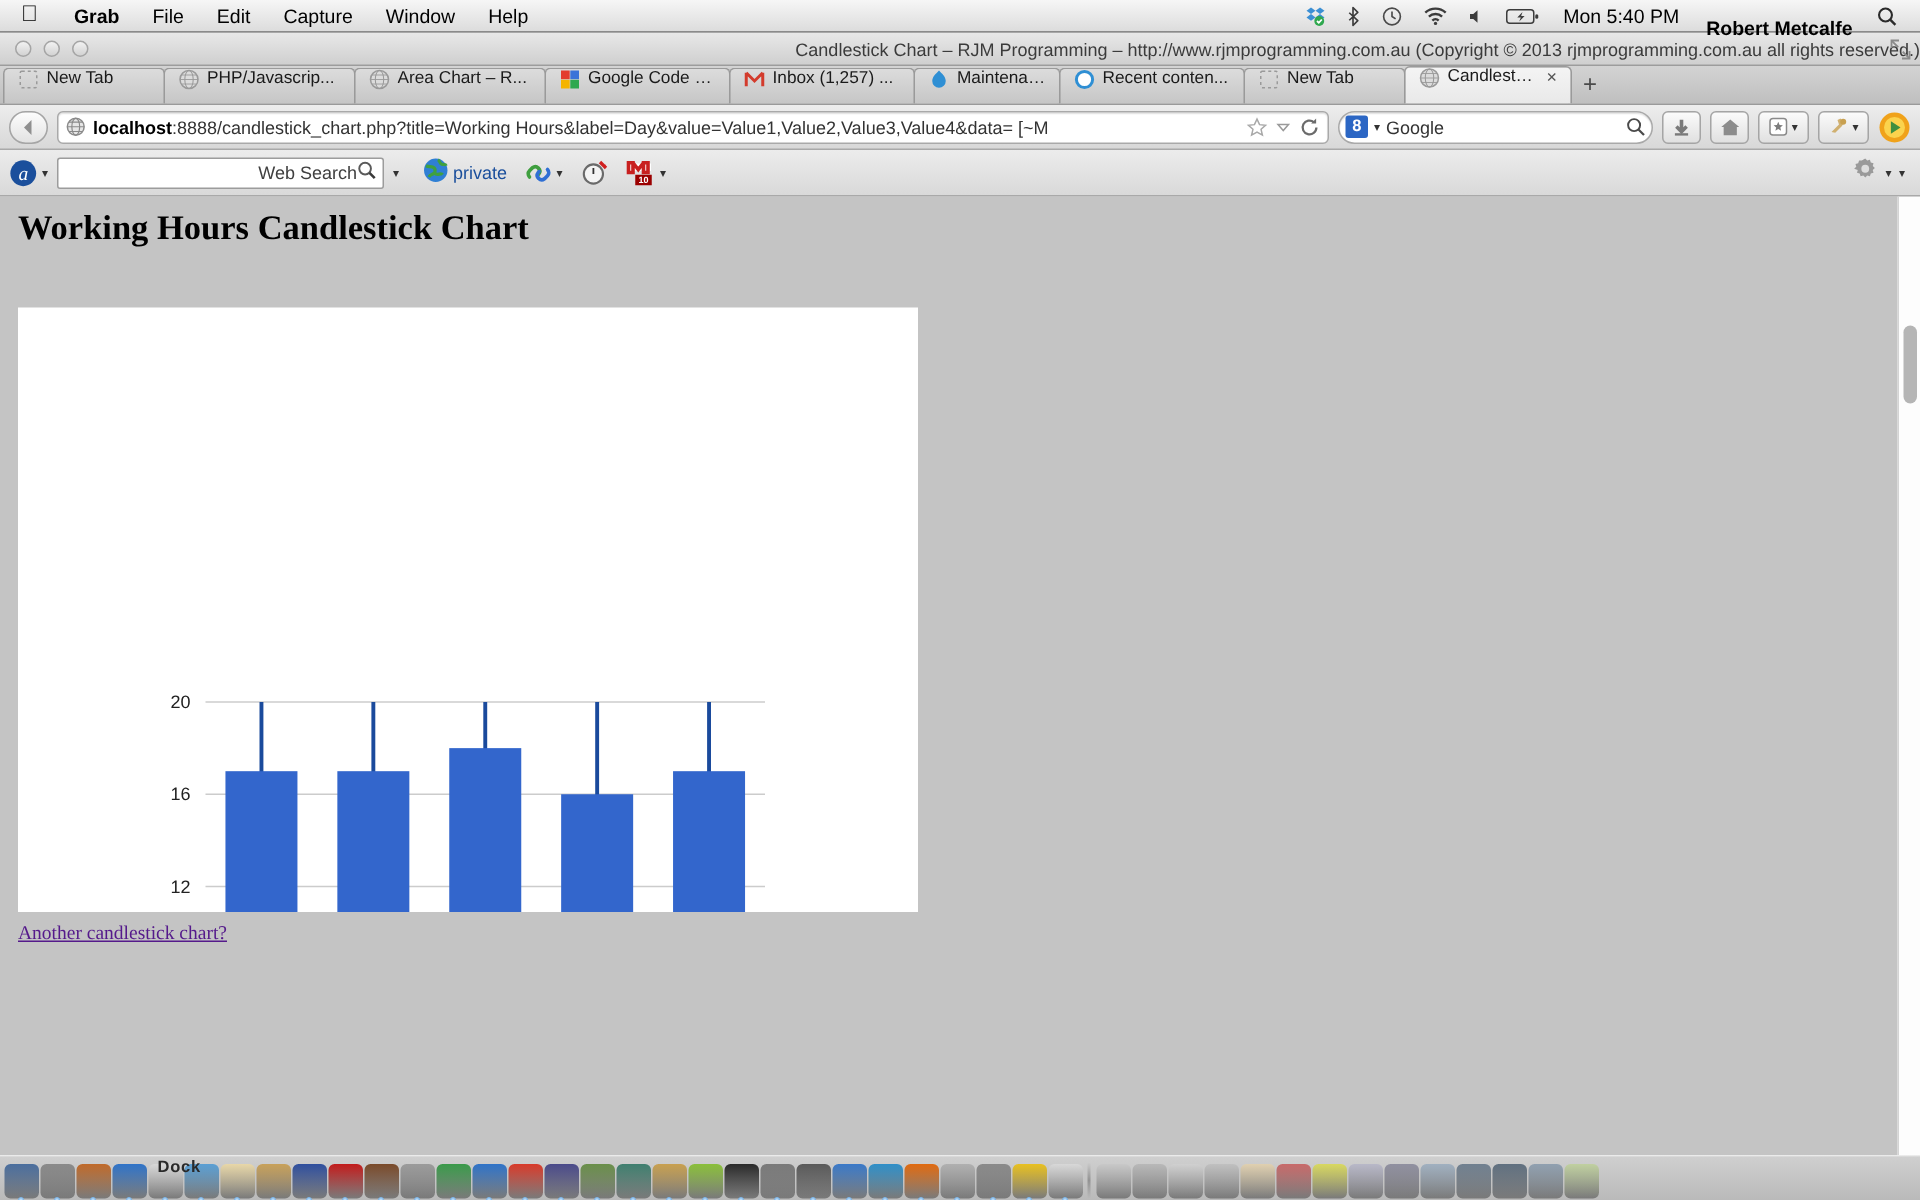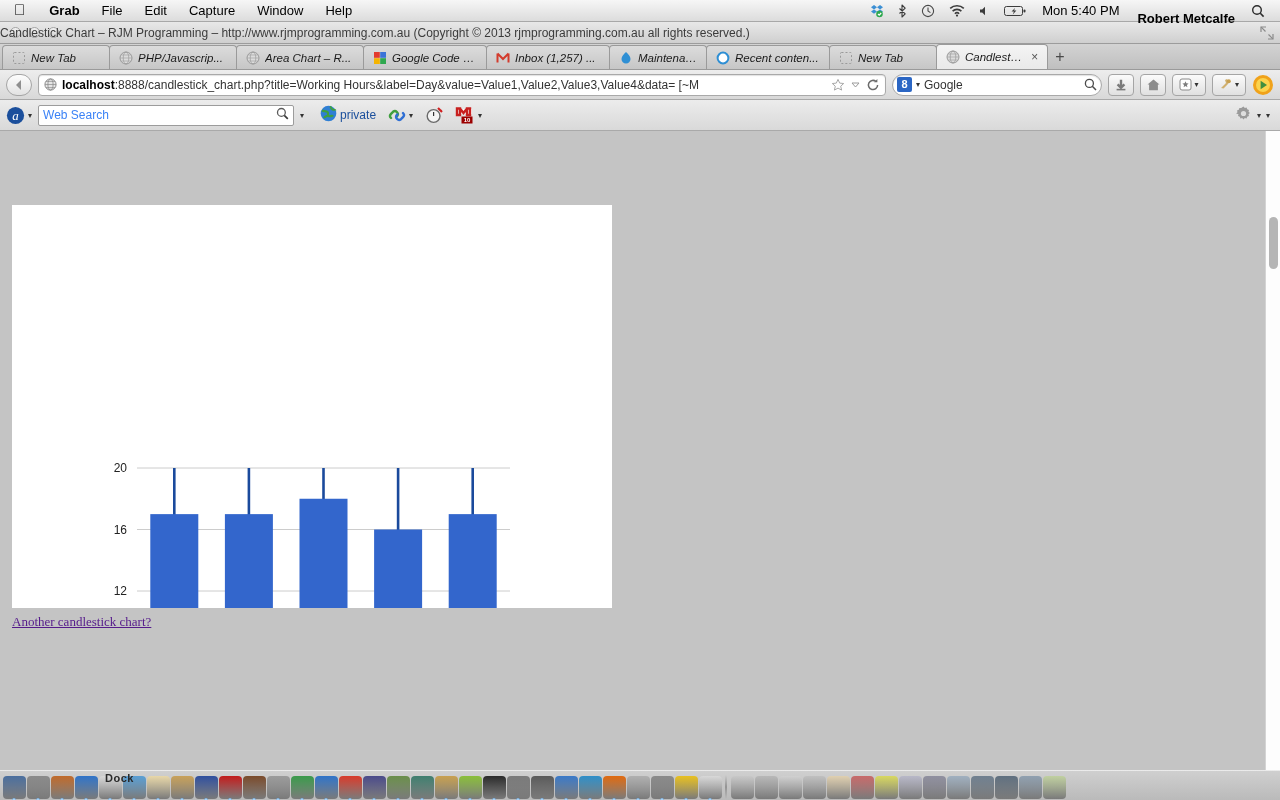--- a/index.html
+++ b/index.html
@@ -40,47 +40,46 @@
     background: linear-gradient(to bottom, #e8e8e8 0%, #cfcfcf 100%);
     border-bottom: 1px solid #9c9c9c;
     display: flex; align-items: center;
     position: relative;
   }
   #win-buttons { display: flex; gap: 8px; padding-left: 10px; }
   .wb { width: 11px; height: 11px; border-radius: 50%;
         background: linear-gradient(to bottom,#f2f2f2,#d2d2d2);
         border: 1px solid #a5a5a5; }
   #win-title {
-    position: absolute; left: 0; right: 0; text-align: left;
+    position: absolute; left: 0; right: 0; text-align: right;
     font-size: 12px; color: #3b3b3b; pointer-events: none;
     white-space: nowrap; overflow: hidden;
   }
   #fullscreen-arrows {
     position: absolute; right: 6px; top: 4px; width: 14px; height: 14px;
     color: #7d7d7d; font-size: 11px; line-height: 14px;
   }
 
   
   #tabbar {
     height: 26px; width: 100%;
     background: linear-gradient(to bottom,#d3d3d3,#bfbfbf);
     border-bottom: 1px solid #9a9a9a;
     display: flex; align-items: flex-end; padding: 0 2px;
   }
   .tab {
     height: 24px; min-width: 40px;
-    display: flex; align-items: center; gap: 5px;
+    display: flex; gap: 5px;
     padding: 0 9px;
     font-size: 11.5px; color: #1a1a1a;
     background: linear-gradient(to bottom,#dcdcdc,#c6c6c6);
     border: 1px solid #9a9a9a; border-bottom: none;
     border-top-left-radius: 4px; border-top-right-radius: 4px;
     margin-right: -1px; white-space: nowrap;
     overflow: hidden;
-    font-style: italic;
   }
   .tab.active {
     background: linear-gradient(to bottom,#f4f4f4,#e9e9e9);
     height: 25px;
   }
   .tab-label { overflow: hidden; text-overflow: ellipsis; }
   .tab-fav { width: 14px; height: 14px; flex: 0 0 14px; display: block; }
   .tab-close { margin-left: 3px; color: #555; font-size: 12px; line-height: 1; }
   .tab-new {
     width: 22px; height: 22px; display: flex; align-items: center; justify-content: center;
@@ -137,24 +136,24 @@
 
   
   #addonbar {
     height: 31px; width: 100%;
     background: linear-gradient(to bottom,#ececec,#d9d9d9);
     border-bottom: 1px solid #a9a9a9;
     display: flex; align-items: center; padding: 0 6px; gap: 6px;
   }
   .abtn { display: flex; align-items: center; gap: 3px; font-size: 12px; color: #222; }
   #websearch {
-    width: 256px; height: 21px; background: #fff;
+    width: 218px; height: 21px; background: #fff;
     border: 1px solid #9c9c9c; border-radius: 2px;
     display: flex; align-items: center; padding: 0 4px;
-    font-size: 12px; color: #3b82f6;
+    font-size: 12px; color: #404040; text-align: right;
   }
   #websearch .ws-label { flex: 1; }
   .caret { font-size: 8px; color: #333; }
   #addon-right { margin-left: auto; display: flex; align-items: center; gap: 5px; padding-right: 4px; }
 
   
   #viewport {
     position: absolute; left: 0; top: 109px; width: 1280px; height: 639px;
     background: #c4c4c4;
     overflow: hidden;
@@ -525,20 +524,21 @@
             <circle cx="8.5" cy="8.5" r="2.6" fill="#dedede"></circle>
           </svg>
       </span>
       <span class="caret">▾</span>
       <span class="caret">▾</span>
     </span>
   </div>
 
   <div id="viewport">
     <div id="page">
+      <h1 id="page-title">Working Hours Candlestick Chart</h1>
 
       <div id="chart-card">
         <svg id="chart-svg" width="600" height="403" viewBox="0 0 600 403">
             <line x1="125" x2="498" y1="263" y2="263" class="grid-line"></line>
             <text x="115" y="267" text-anchor="end" class="ax-label">20</text>
             <line x1="125" x2="498" y1="324.5" y2="324.5" class="grid-line"></line>
             <text x="115" y="328.5" text-anchor="end" class="ax-label">16</text>
             <line x1="125" x2="498" y1="386" y2="386" class="grid-line"></line>
             <text x="115" y="390" text-anchor="end" class="ax-label">12</text>
             <line x1="125" x2="498" y1="447.5" y2="447.5" class="grid-line"></line>

